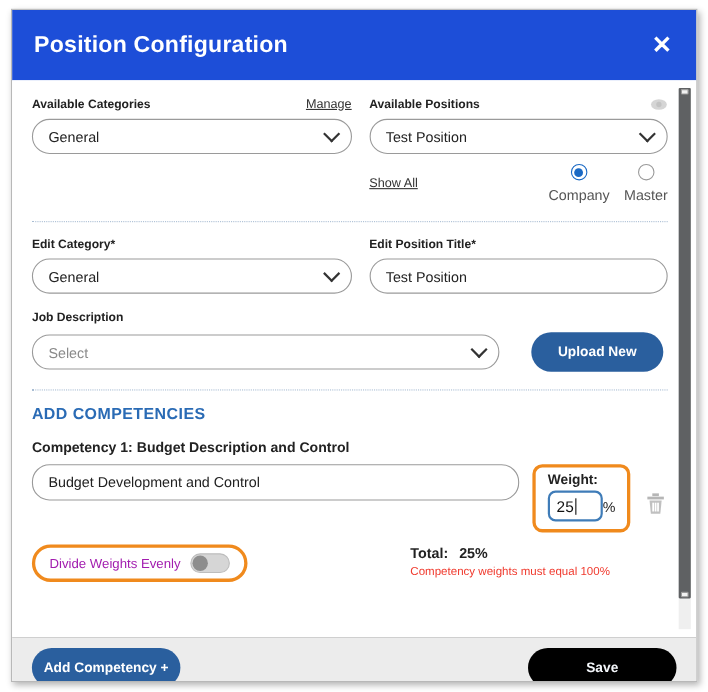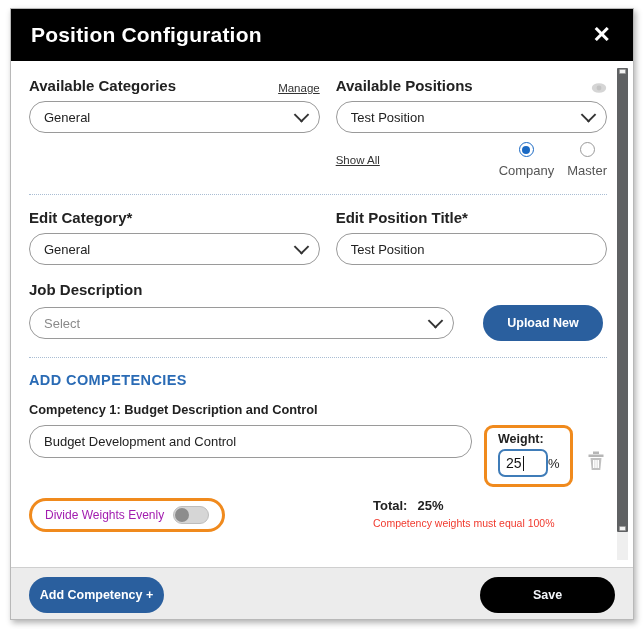--- a/index.html
+++ b/index.html
@@ -20,22 +20,22 @@
     height: 612px;
     background: #ffffff;
     border: 1px solid #b8b8b8;
     box-shadow: 2px 3px 6px rgba(0,0,0,0.30);
     box-sizing: border-box;
     overflow: hidden;
   }
 
   
   .titlebar {
-    height: 52px;
-    background: #000000;
+    height: 64px;
+    background: #1d4ed8;
     display: flex;
     align-items: center;
     justify-content: space-between;
     padding: 0 18px 0 20px;
     box-sizing: border-box;
   }
   .titlebar .title {
     color: #ffffff;
     font-size: 21px;
     font-weight: bold;
@@ -62,21 +62,21 @@
   }
 
   .row {
     display: flex;
   }
   .col-left  { width: 300px; margin-right: 16px; }
   .col-right { width: 280px; }
 
   label.fld {
     display: block;
-    font-size: 15px;
+    font-size: 11px;
     font-weight: bold;
     color: #222;
     margin-bottom: 7px;
   }
 
   .label-line {
     display: flex;
     justify-content: space-between;
     align-items: flex-end;
     margin-bottom: 7px;

